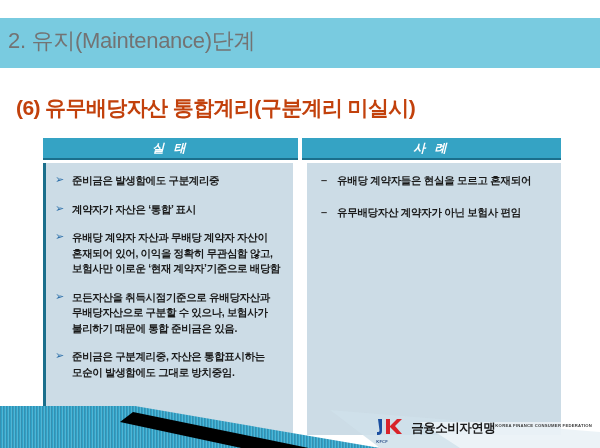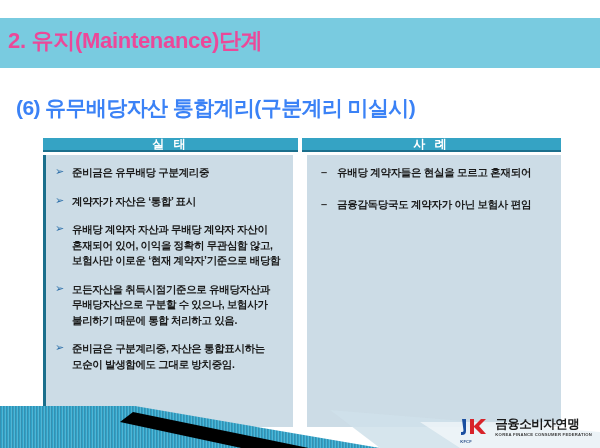--- a/index.html
+++ b/index.html
@@ -24,49 +24,50 @@
     top: 18px;
     width: 600px;
     height: 50px;
     background: #79cbe0;
   }
   .header-title {
     position: absolute;
     left: 8px;
     top: 26px;
     font-size: 22px;
-    font-weight: 700;
-    color: #ec4899;
+    font-weight: 400;
+    color: #737373;
     letter-spacing: -0.3px;
     white-space: nowrap;
   }
 
   
   .subtitle {
     position: absolute;
     left: 16px;
     top: 94px;
     font-size: 21px;
     font-weight: 700;
-    color: #3b82f6;
+    color: #c2410c;
     letter-spacing: -0.6px;
     white-space: nowrap;
   }
 
   
   .tbl {
     position: absolute;
     left: 43px;
     top: 138px;
     width: 518px;
   }
   .tbl-head {
     display: flex;
     width: 100%;
-    height: 14px;
+    height: 22px;
+    font-style: italic;
   }
   .th {
     background: #35a3c4;
     color: #ffffff;
     font-size: 12px;
     font-weight: 700;
     letter-spacing: 3px;
     display: flex;
     align-items: center;
     justify-content: center;
@@ -156,21 +157,21 @@
 
   .logo {
     position: absolute;
     right: 8px;
     bottom: 9px;
     display: flex;
     align-items: center;
     gap: 5px;
   }
   .logo-mark { position: relative; width: 30px; height: 22px; }
-  .logo-text { display: flex; flex-direction: column; line-height: 1; }
+  .logo-text { display: flex; flex-direction: row; line-height: 1; }
   .logo-ko {
     font-size: 12.5px;
     font-weight: 700;
     color: #1a1a1a;
     letter-spacing: -0.5px;
   }
   .logo-en {
     font-size: 4.2px;
     font-weight: 700;
     color: #3a3a3a;
@@ -204,52 +205,52 @@
       <div class="th gap"></div>
       <div class="th right">사 례</div>
     </div>
 
     <div class="tbl-body">
 
       <div class="cell left">
         <ul class="bullets">
           <li>
             <span class="bul">➢</span>
-            <span>준비금은 유무배당 구분계리중</span>
+            <span>준비금은 발생함에도 구분계리중</span>
           </li>
           <li>
             <span class="bul">➢</span>
             <span>계약자가 자산은 ‘통합’ 표시</span>
           </li>
           <li>
             <span class="bul">➢</span>
             <span>유배당 계약자 자산과 무배당 계약자 자산이 혼재되어 있어, 이익을 정확히 무관심함 않고, 보험사만 이로운 ‘현재 계약자’기준으로 배당함</span>
           </li>
           <li>
             <span class="bul">➢</span>
-            <span>모든자산을 취득시점기준으로 유배당자산과 무배당자산으로 구분할 수 있으나, 보험사가 불리하기 때문에 통합 처리하고 있음.</span>
+            <span>모든자산을 취득시점기준으로 유배당자산과 무배당자산으로 구분할 수 있으나, 보험사가 불리하기 때문에 통합 준비금은 있음.</span>
           </li>
           <li>
             <span class="bul">➢</span>
             <span>준비금은 구분계리중, 자산은 통합표시하는 모순이 발생함에도 그대로 방치중임.</span>
           </li>
         </ul>
       </div>
 
       <div class="cell gap"></div>
 
       <div class="cell right">
         <ul class="bullets dash">
           <li>
             <span class="bul">–</span>
             <span>유배당 계약자들은 현실을 모르고 혼재되어</span>
           </li>
           <li>
             <span class="bul">–</span>
-            <span>금융감독당국도 계약자가 아닌 보험사 편임</span>
+            <span>유무배당자산 계약자가 아닌 보험사 편임</span>
           </li>
         </ul>
       </div>
 
     </div>
   </div>
 
   <div class="footer">
     <svg width="600" height="46" viewBox="0 0 600 46" xmlns="http://www.w3.org/2000/svg">
       <defs>

